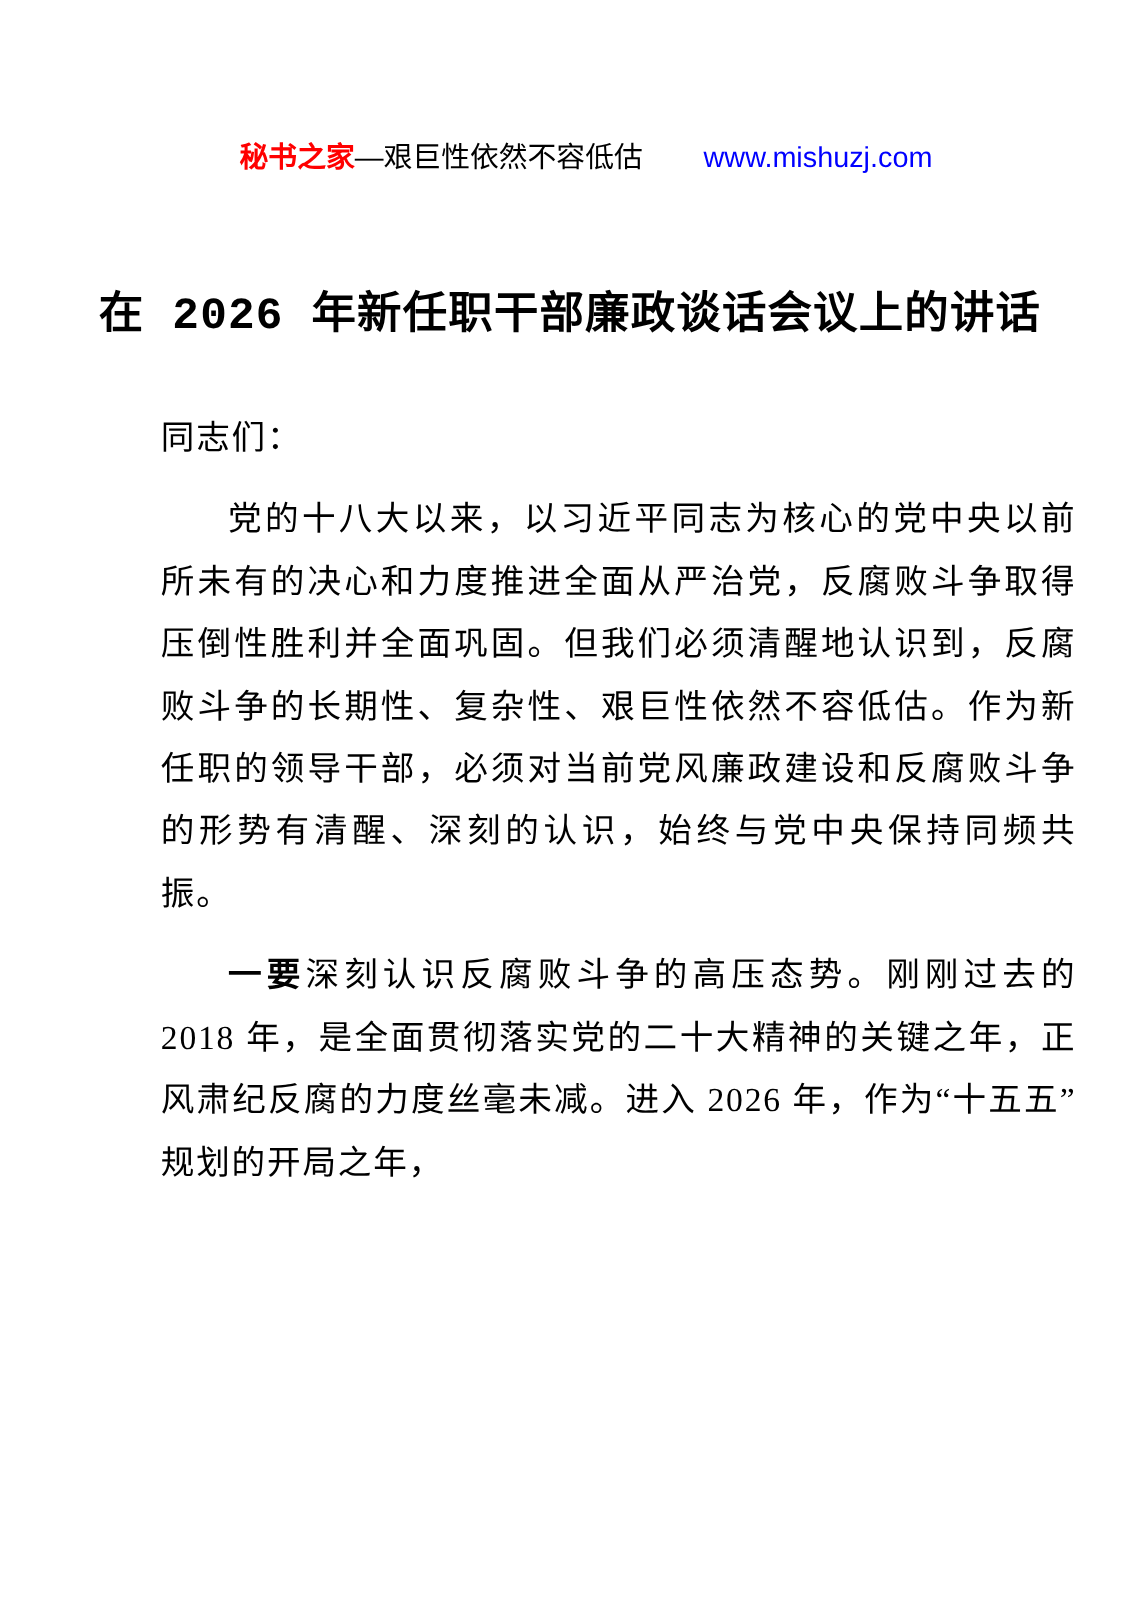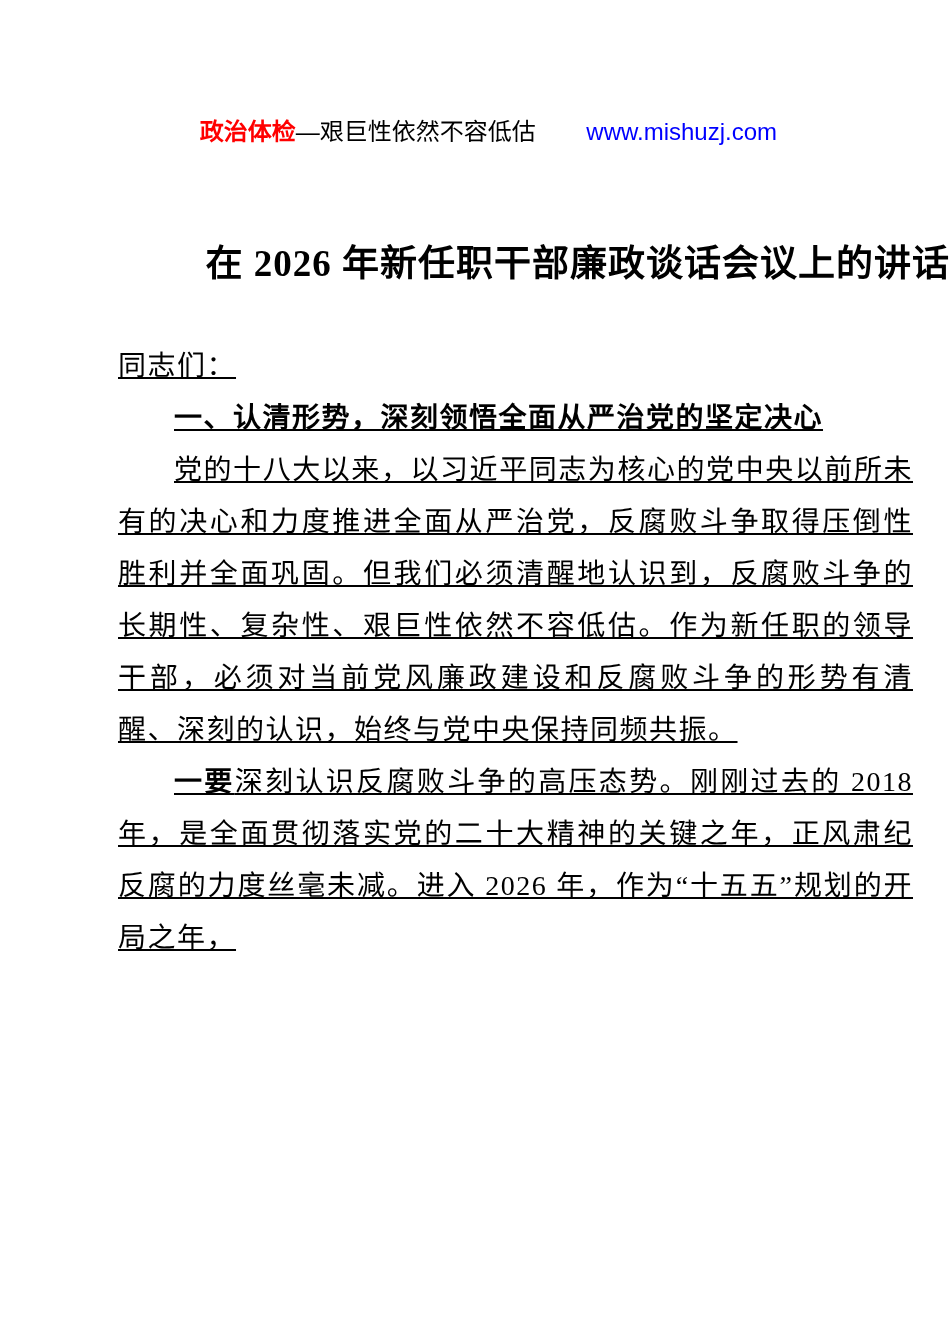--- a/index.html
+++ b/index.html
@@ -40,68 +40,66 @@
   .site-url {
     color: #0000ff;
     text-decoration: none;
     font-weight: 400;
     cursor: pointer;
     margin-left: 44px;
   }
   
   .doc-title {
     margin: 60px 0 0 0;
-    text-align: right;
+    text-align: center;
     font-size: 37px;
     font-weight: 700;
-    font-family: Liberation Serif, serif;
+    font-family: Liberation Mono, monospace;
     letter-spacing: 1px;
     line-height: 48px;
   }
   
   .doc-body {
     width: 795px;
     margin: 52px 0 0 118px;
     font-size: 28px;
     line-height: 52px;
     letter-spacing: 1.5px;
     text-align: justify;
   }
   .doc-body p {
-    margin: 0;
+    margin: 16px;
     padding: 0;
-    text-decoration: underline;
   }
   p.salutation {
     text-indent: 0;
   }
   p.para {
     text-indent: 2em;
   }
   .doc-body b {
     font-weight: 700;
   }
 </style>
 </head>
 <body>
 
 <div class="page">
 
   <div class="site-header">
-    <span class="brand">政治体检</span><span class="tagline">—艰巨性依然不容低估 </span><a class="site-url">www.mishuzj.com</a>
+    <span class="brand">秘书之家</span><span class="tagline">—艰巨性依然不容低估 </span><a class="site-url">www.mishuzj.com</a>
   </div>
 
   <h1 class="doc-title">在 2026 年新任职干部廉政谈话会议上的讲话</h1>
 
   <div class="doc-body">
 
     <p class="salutation">同志们：</p>
 
 
-    <p class="para"><b>一、认清形势，深刻领悟全面从严治党的坚定决心</b></p>
 
     <p class="para"><span>党的十八大以来，以习近平同志为核心的党中央以前所未有的决心和力度推进全面从严治党，反腐败斗争取得压倒性胜利并全面巩固。但我们必须清醒地认识到，反腐败斗争的长期性、复杂性、艰巨性依然不容低估。作为新任职的领导干部，必须对当前党风廉政建设和反腐败斗争的形势有清醒、深刻的认识，始终与党中央保持同频共振。</span></p>
 
     <p class="para"><b>一要</b><span>深刻认识反腐败斗争的高压态势。刚刚过去的 2018 年，是全面贯彻落实党的二十大精神的关键之年，正风肃纪反腐的力度丝毫未减。进入 2026 年，作为“十五五”规划的开局之年，</span></p>
 
   </div>
 
 </div>
 
 </body></html>

